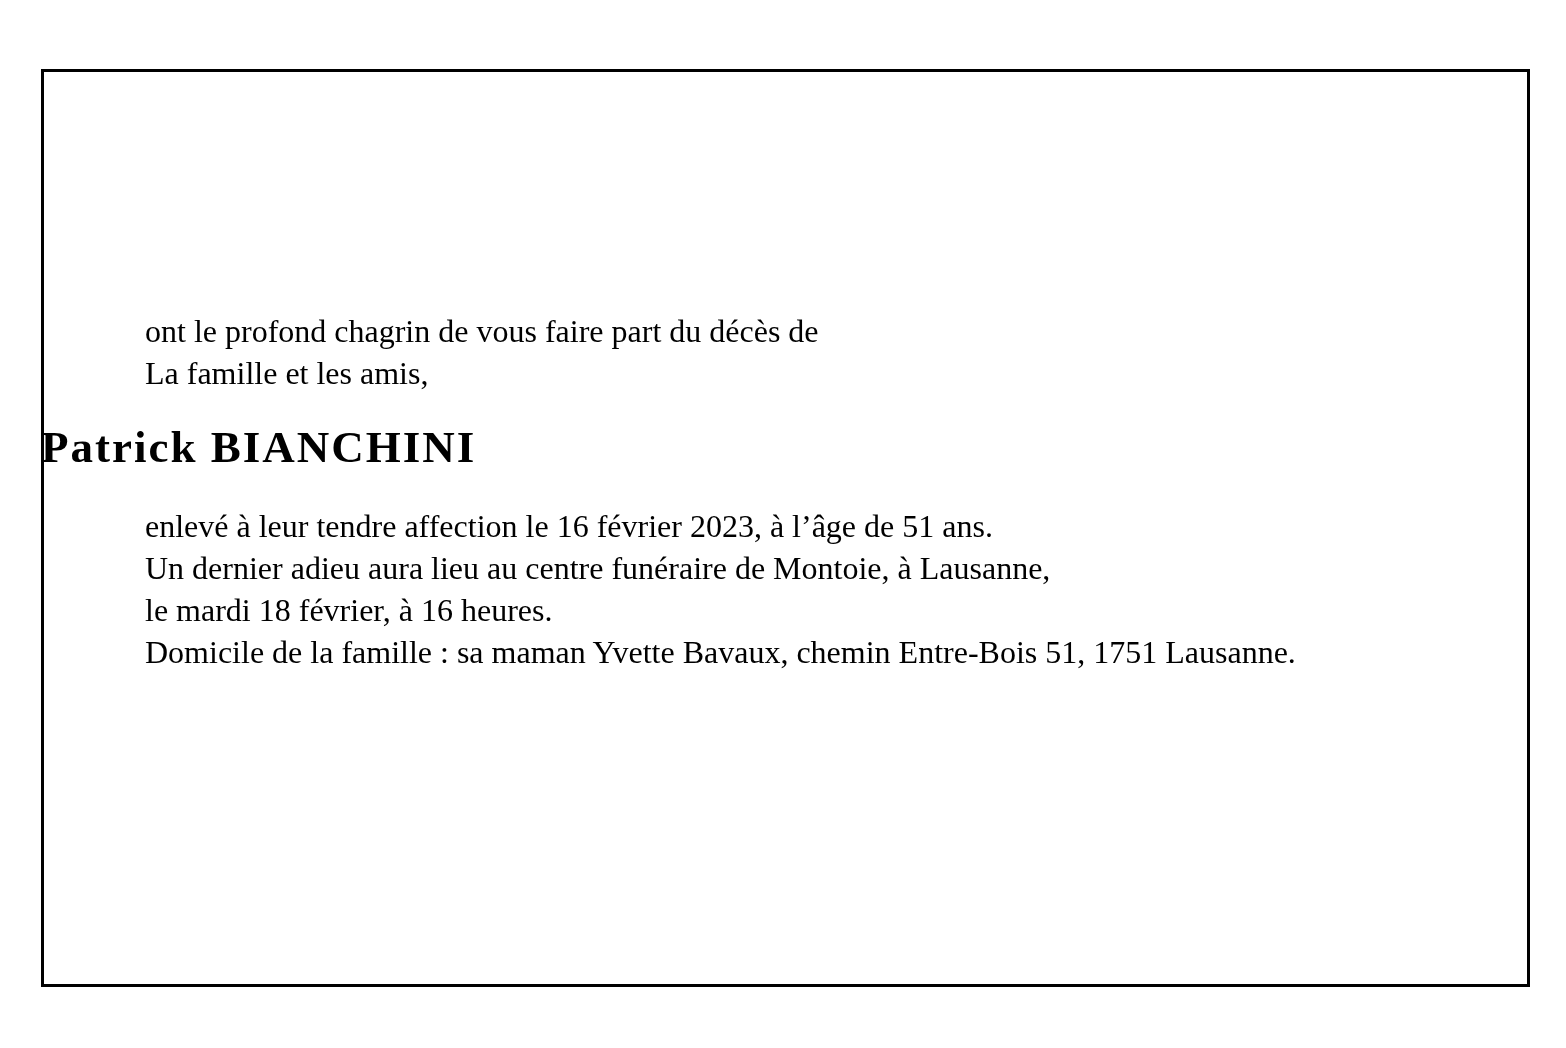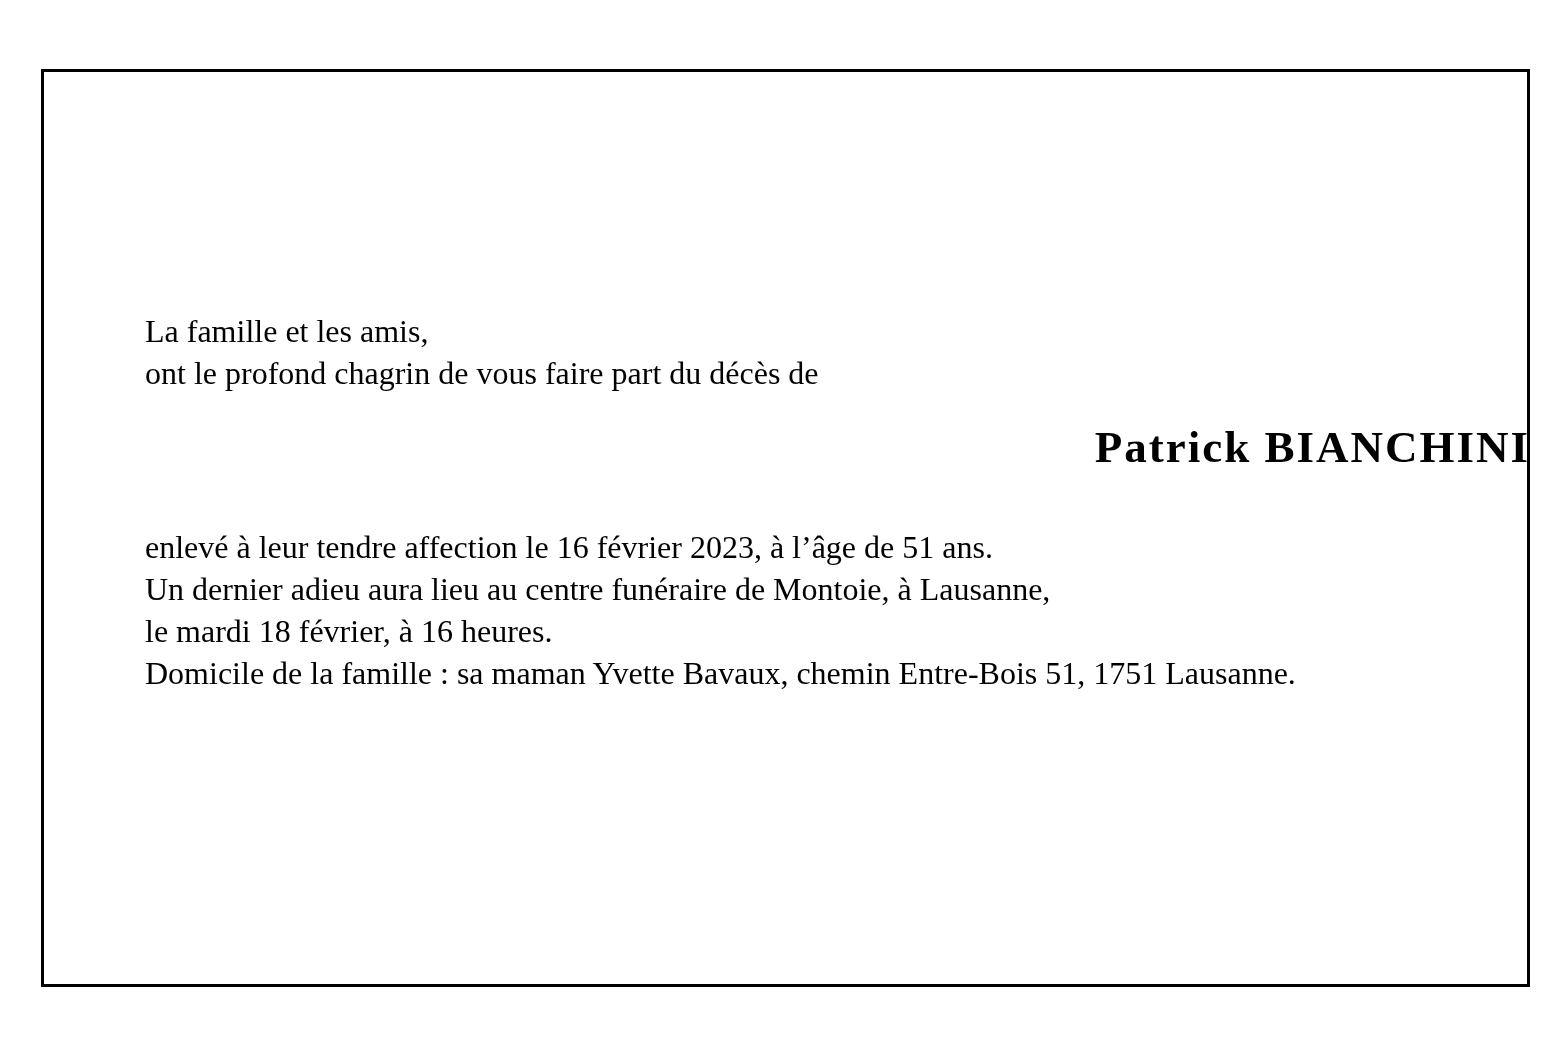--- a/index.html
+++ b/index.html
@@ -31,49 +31,48 @@
     top: 310px;
     font-size: 32px;
     line-height: 42px;
     white-space: nowrap;
   }
   .name-line {
     position: absolute;
     left: 41px;
     top: 421px;
     width: 1489px;
-    text-align: right;
+    text-align: left;
     font-size: 45px;
     line-height: 52px;
     font-weight: bold;
     letter-spacing: 2px;
     white-space: nowrap;
   }
   .body-block {
     position: absolute;
     left: 145px;
     top: 505px;
     font-size: 32px;
     line-height: 42px;
     white-space: nowrap;
-    margin-top: 21px;
   }
   p {
     margin: 0;
     padding: 0;
   }
 </style>
 </head>
 <body>
 
 <div class="notice-frame"></div>
 
 <div class="intro-block">
+  <p>ont le profond chagrin de vous faire part du décès de</p>
   <p>La famille et les amis,</p>
-  <p>ont le profond chagrin de vous faire part du décès de</p>
 </div>
 
 <div class="name-line">Patrick BIANCHINI</div>
 
 <div class="body-block">
   <p>enlevé à leur tendre affection le 16 février 2023, à l’âge de 51 ans.</p>
   <p>Un dernier adieu aura lieu au centre funéraire de Montoie, à Lausanne,</p>
   <p>le mardi 18 février, à 16 heures.</p>
   <p>Domicile de la famille : sa maman Yvette Bavaux, chemin Entre-Bois 51, 1751 Lausanne.</p>
 </div>

